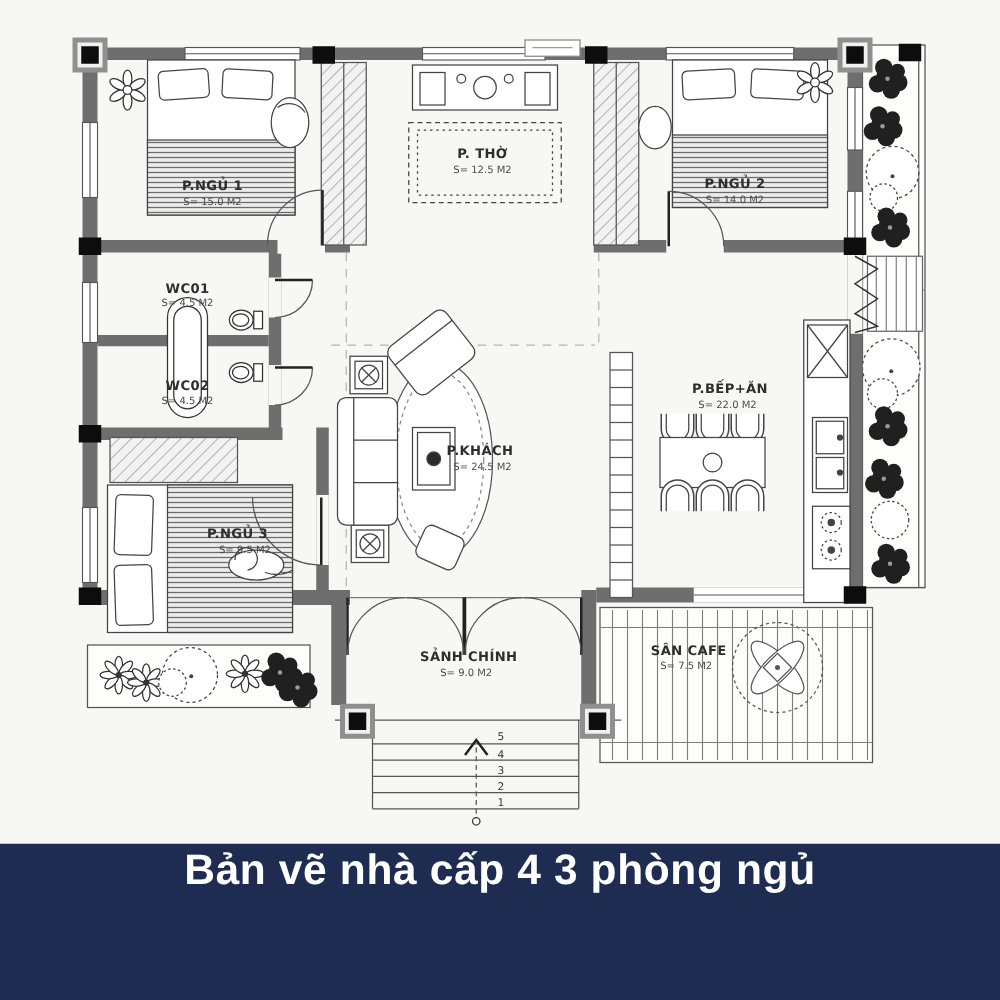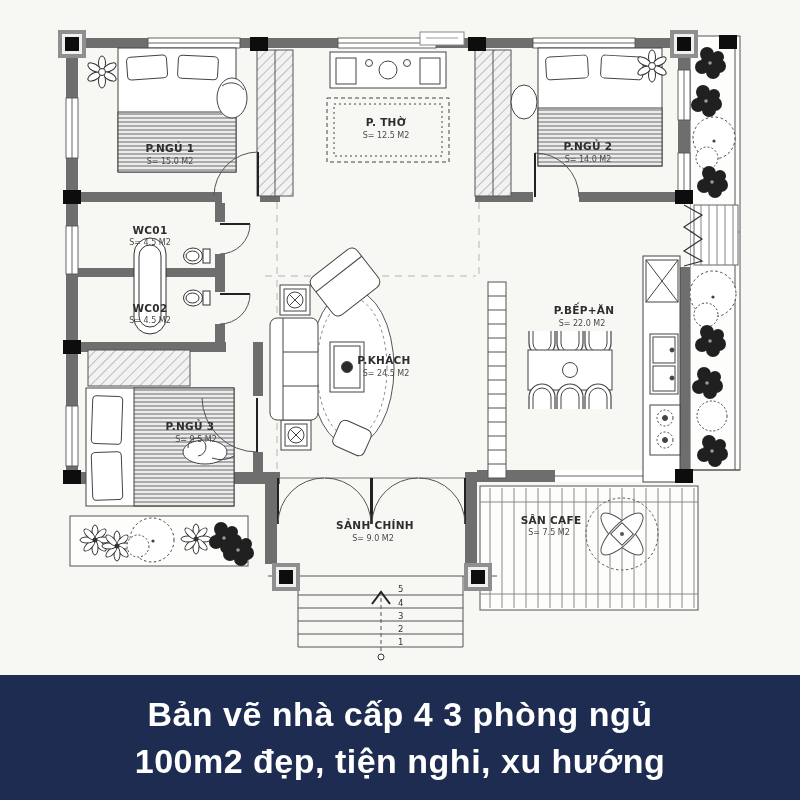--- a/index.html
+++ b/index.html
@@ -4,21 +4,21 @@
 <style>
   html,body{margin:0;padding:0;background:#ffffff;}
   .page{position:relative;width:800px;height:800px;overflow:hidden;background:#f7f7f4;
         font-family:"DejaVu Sans","Liberation Sans",sans-serif;}
   .plan-wrap{position:absolute;left:0;top:0;width:800px;height:675px;background:#f7f7f4;}
   svg text{font-family:"DejaVu Sans","Liberation Sans",sans-serif;}
   .room-name{font-size:10.5px;font-weight:bold;fill:#2e2e2e;letter-spacing:.3px;}
   .room-area{font-size:8px;fill:#4a4a4a;}
   .step-num{font-size:8.5px;fill:#333;}
   .caption{position:absolute;left:0;top:675px;width:800px;height:125px;background:#1d2c50;
-           display:flex;flex-direction:column;align-items:center;justify-content:center;gap:4px;}
+           display:flex;flex-direction:column;align-items:center;gap:4px;}
   .cap-line{color:#ffffff;font-weight:bold;font-size:34px;line-height:1.25;
             font-family:"Liberation Sans","DejaVu Sans",sans-serif;letter-spacing:.5px;white-space:nowrap;}
 </style>
 </head>
 <body>
 
 <div class="page">
   <div class="plan-wrap">
     <svg width="800" height="675" viewBox="0 0 800 675">
       <defs>
@@ -424,15 +424,14 @@
         <text class="room-name" x="375" y="529">SẢNH CHÍNH</text>
         <text class="room-area" x="373" y="541">S= 9.0 M2</text>
         <text class="room-name" x="551" y="524">SÂN CAFE</text>
         <text class="room-area" x="549" y="535">S= 7.5 M2</text>
       </g>
     </svg>
   </div>
 
   <div class="caption">
     <div class="cap-line">Bản vẽ nhà cấp 4 3 phòng ngủ</div>
-    <div class="cap-line">100m2 đẹp, tiện nghi, xu hướng</div>
   </div>
 </div>
 
 </body></html>

